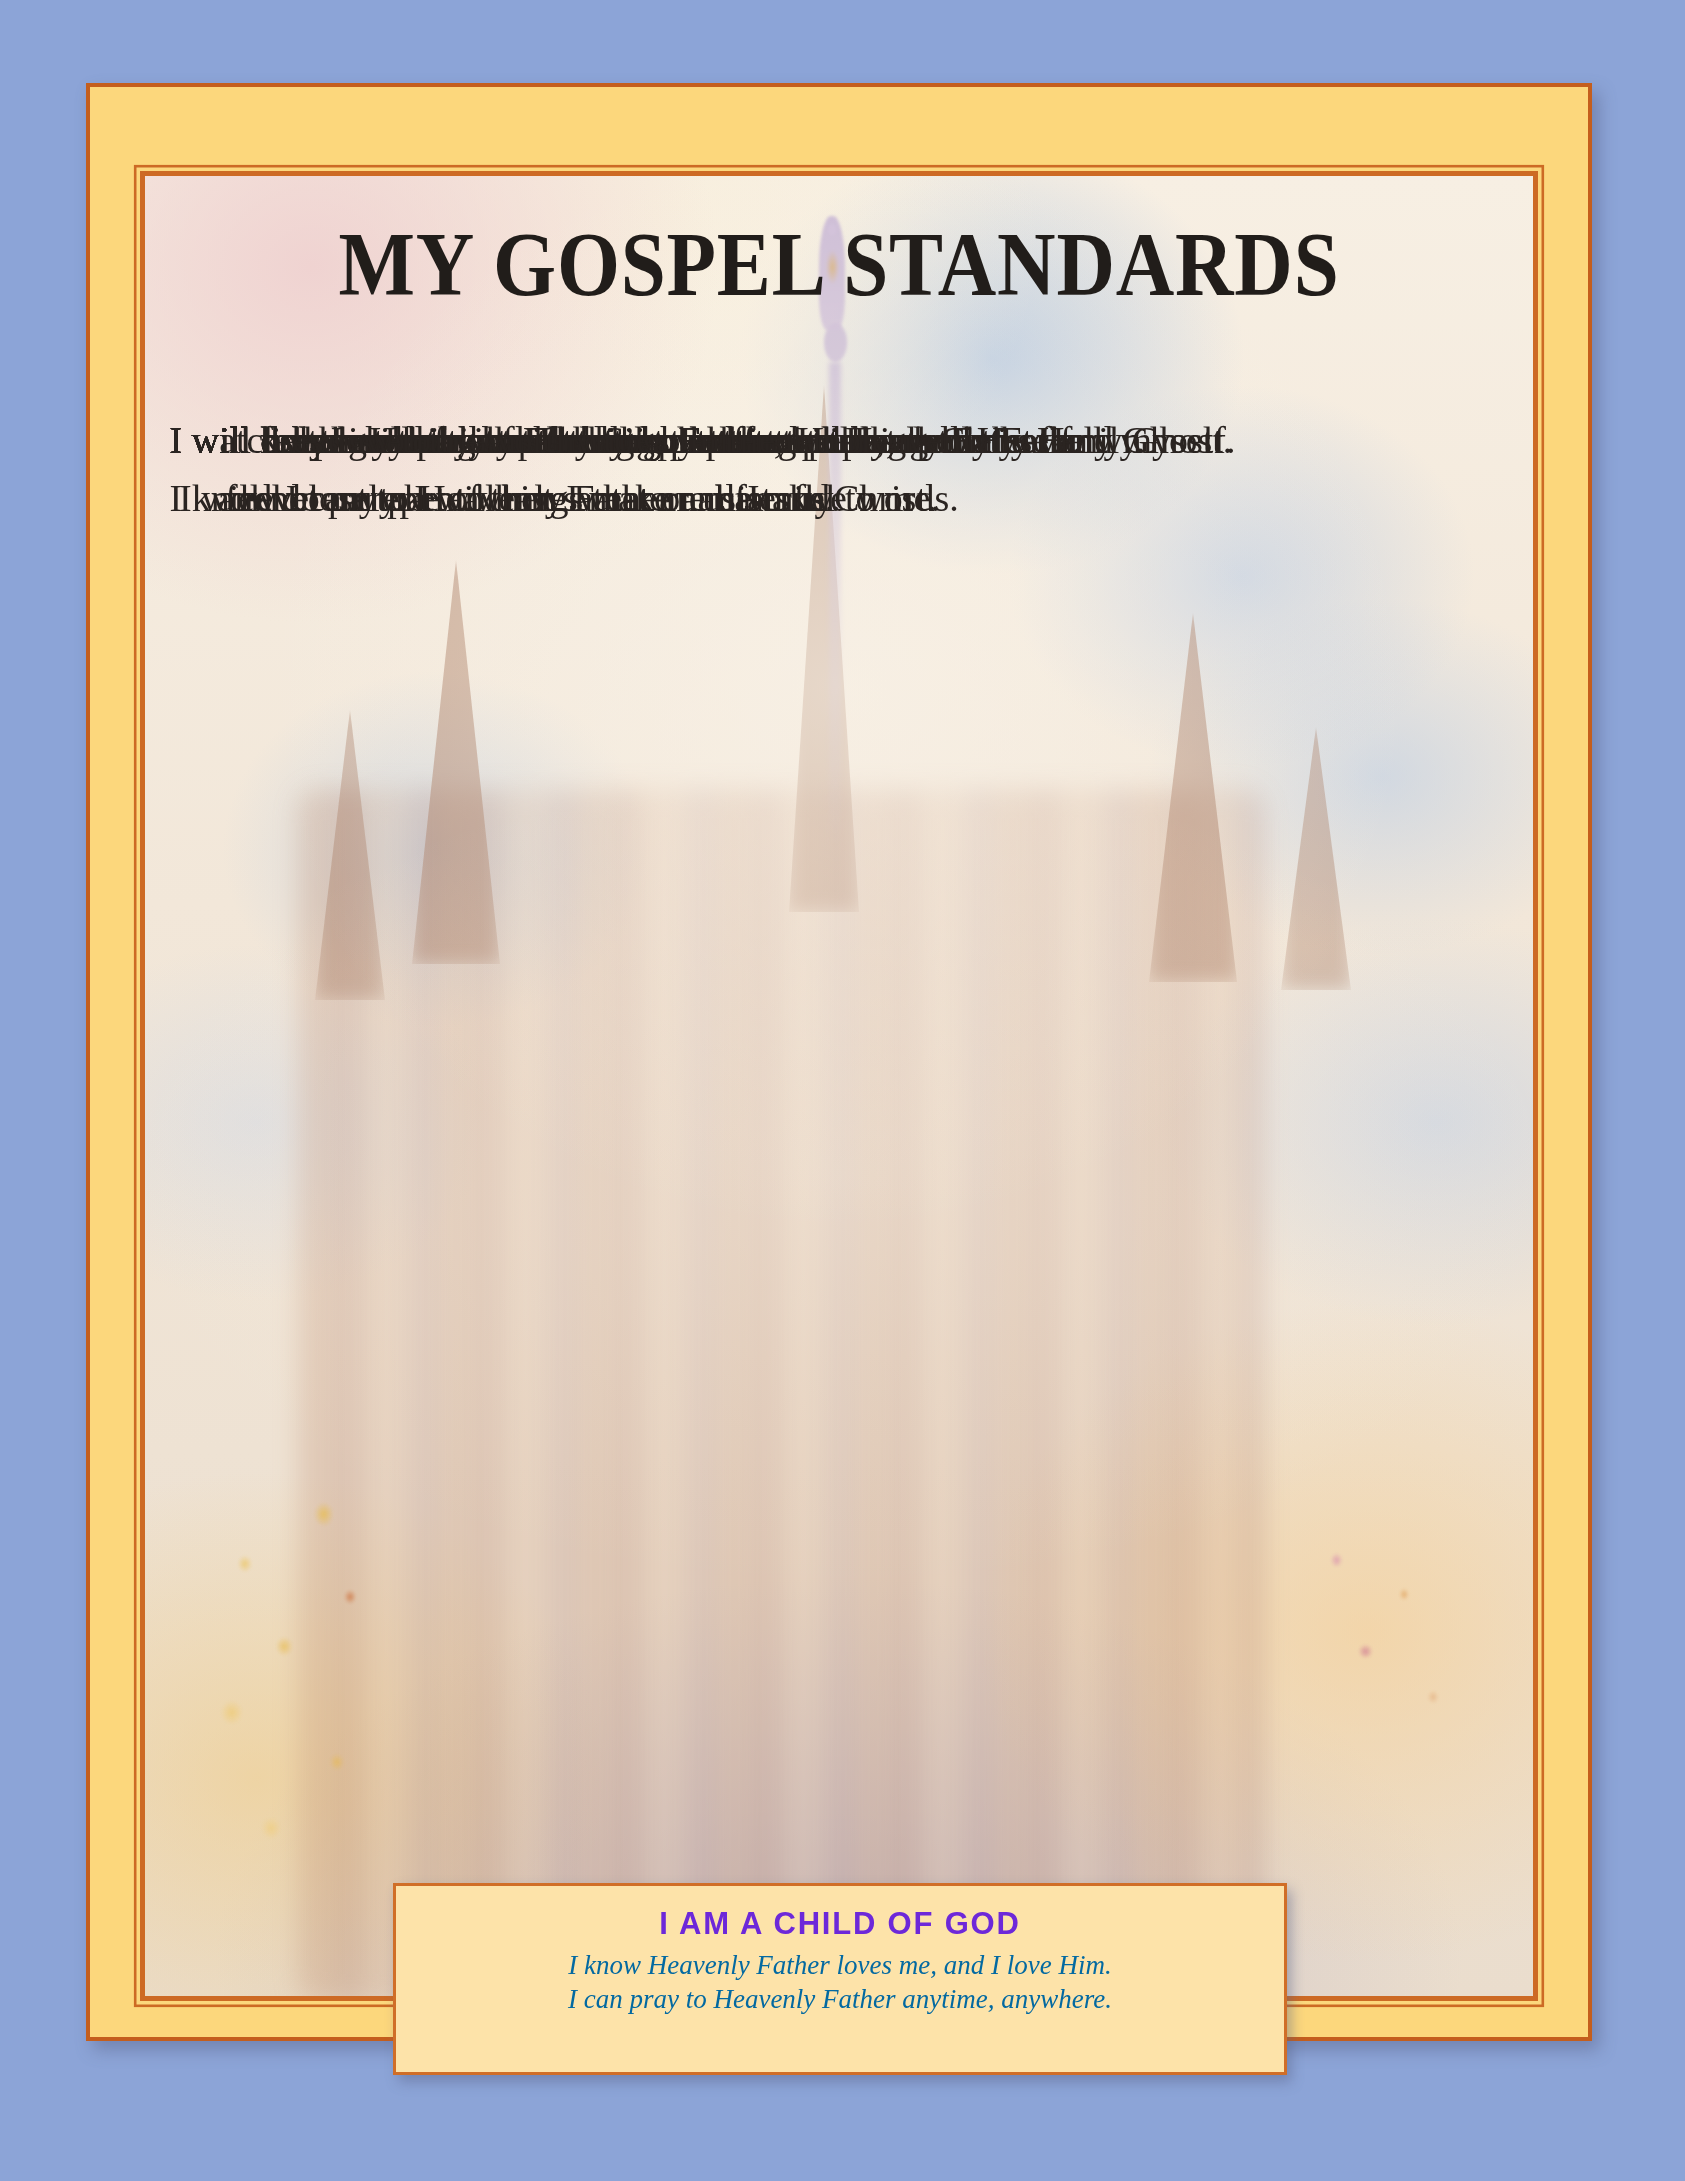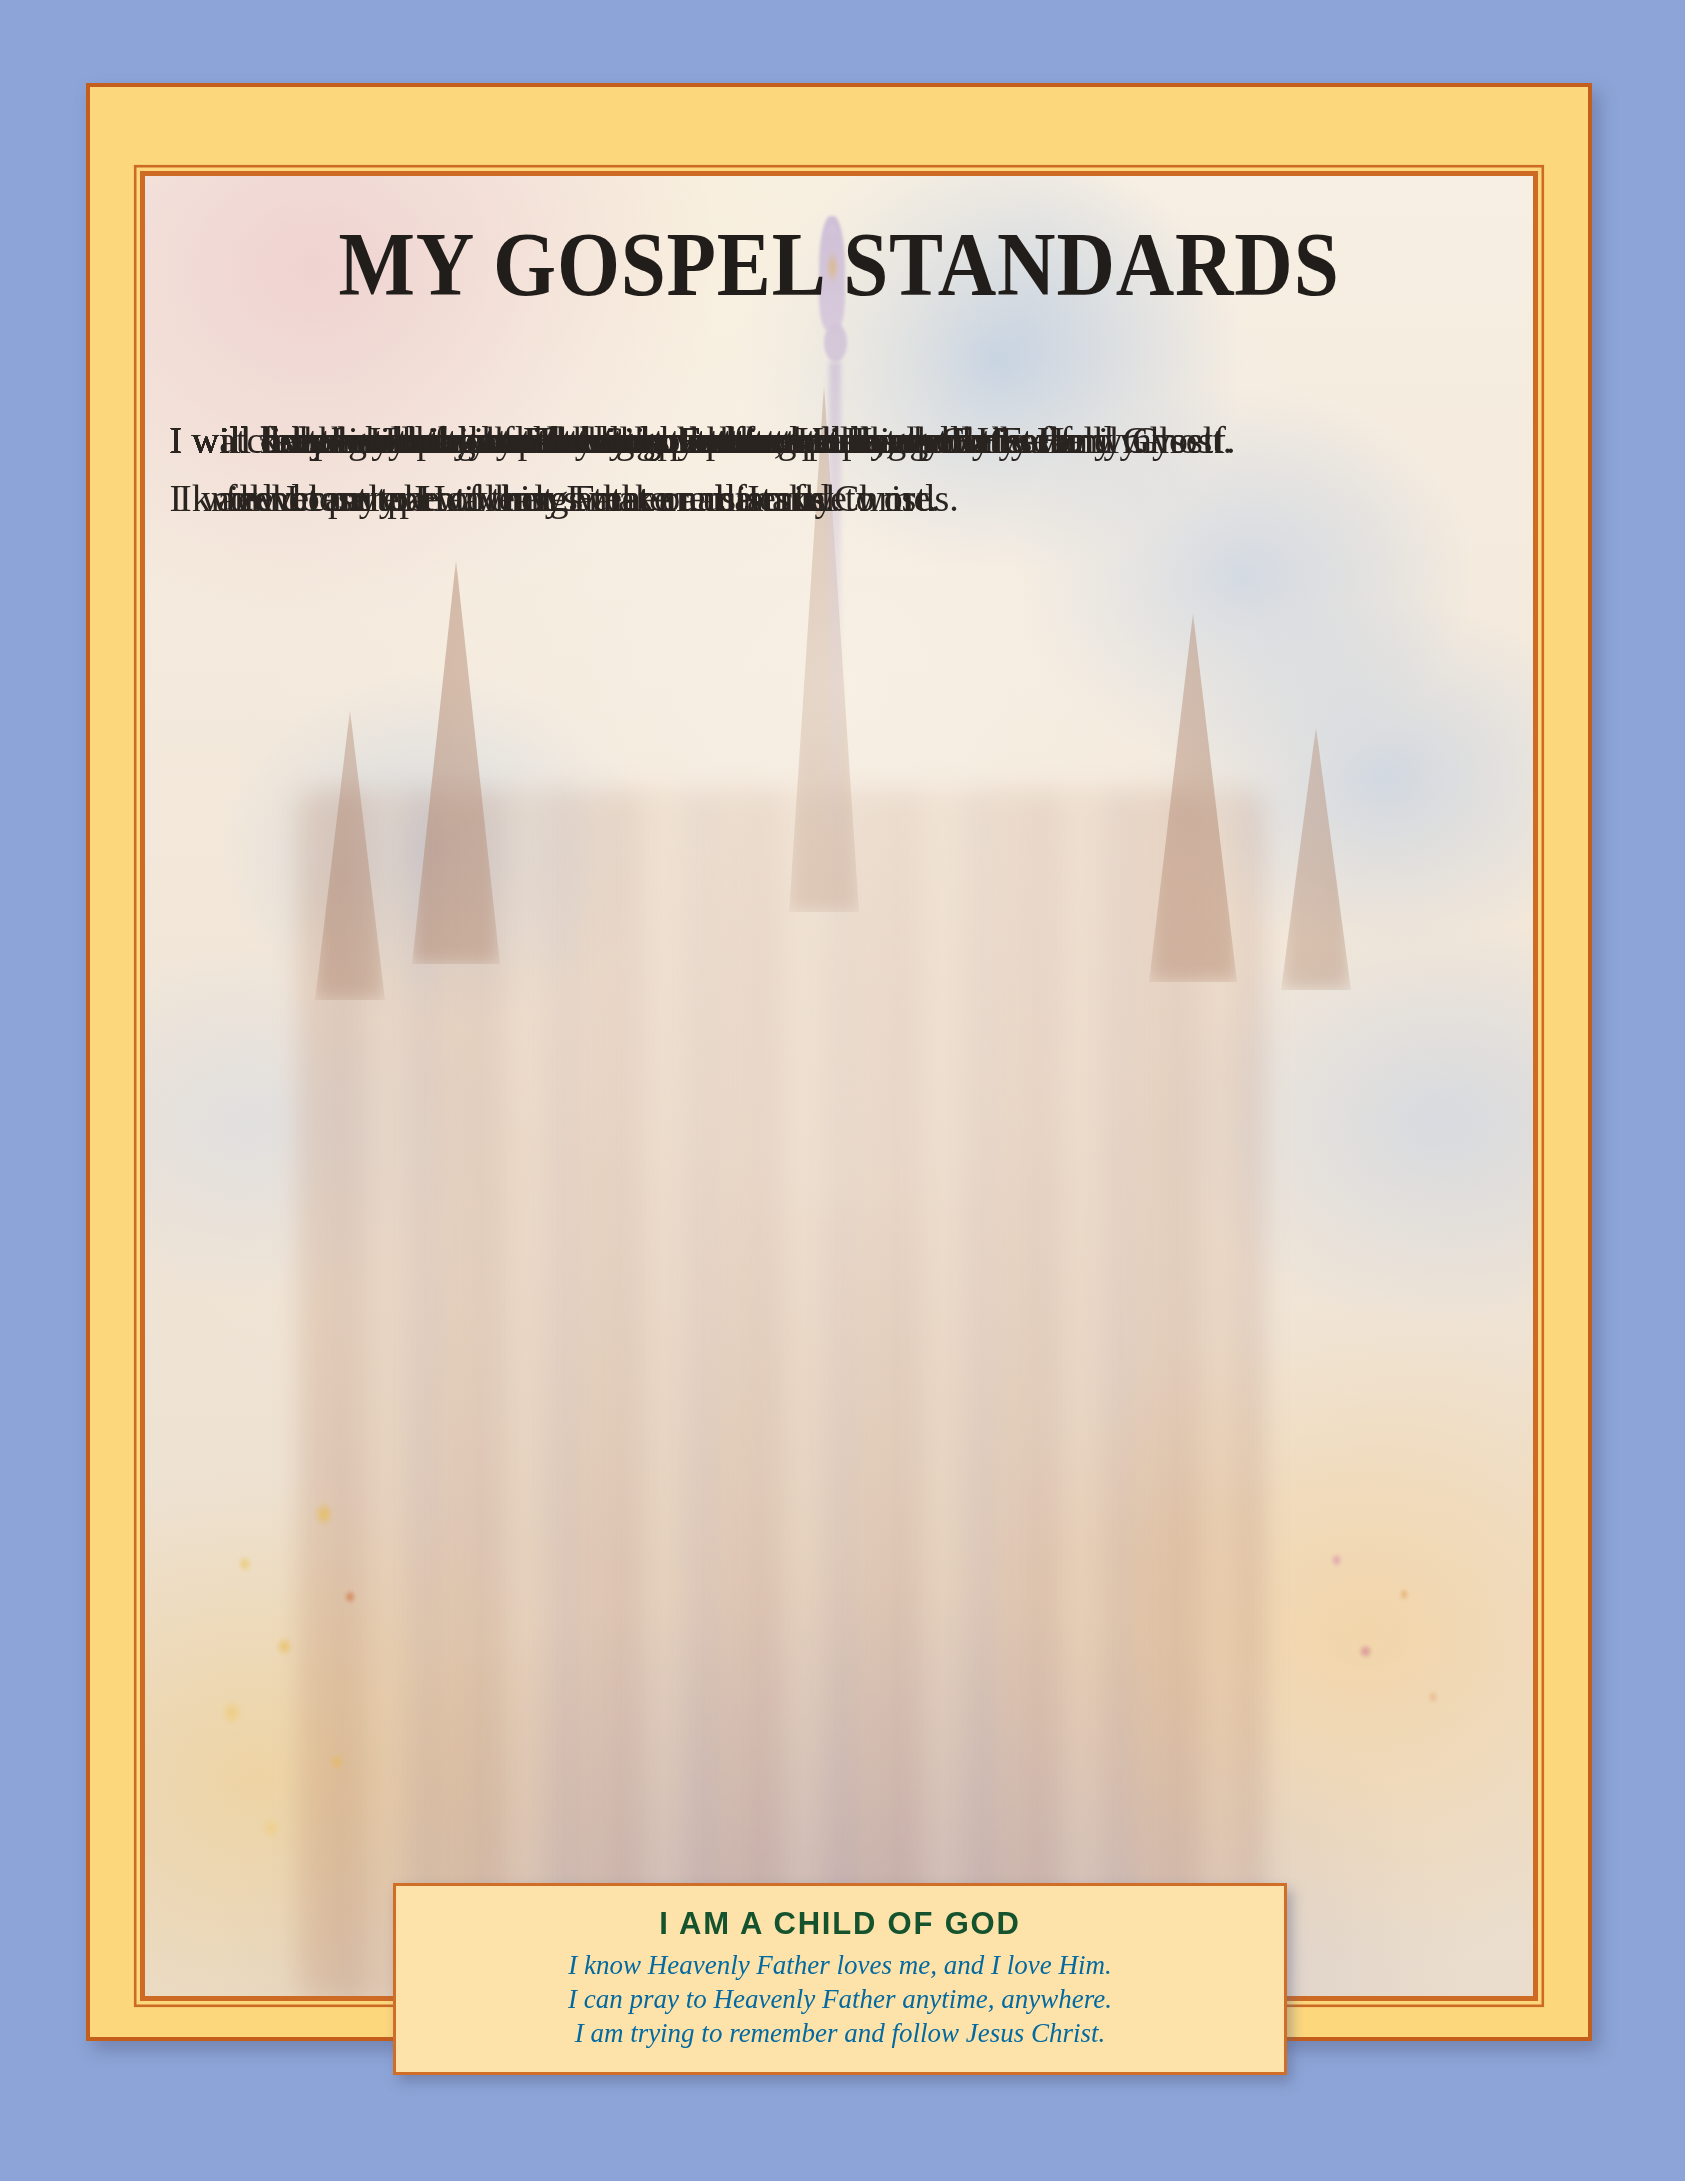--- a/index.html
+++ b/index.html
@@ -102,21 +102,21 @@
   .standards p{margin:0 0 30px 0;}
   
   .footer-box{
     position:absolute;left:393px;top:1883px;width:888px;height:186px;
     background:var(--box-fill,#FDE3A9);border:3.5px solid var(--box-line,#D06E27);
     box-shadow:5.3px 7px 12.3px rgba(86,96,134,.45);
     text-align:center;z-index:10;box-sizing:content-box;
   }
   .box-heading{
     margin:0;padding-top:17.6px;font-family:"Liberation Sans",sans-serif;
-    font-weight:700;font-size:31px;line-height:39px;letter-spacing:1.8px;color:#14532d;
+    font-weight:700;font-size:31px;line-height:39px;letter-spacing:1.8px;color:#6d28d9;
   }
   .box-lines{margin-top:5.3px;}
   .box-lines p{margin:0;font-family:"Liberation Serif",serif;font-style:italic;
     font-size:27px;line-height:34px;color:#0369a1;}
 </style>
 </head>
 <body>
 
 <div class="frame">
   <div class="art">
@@ -151,16 +151,15 @@
         <p>I will live now to be worthy to go to the temple<br>and do my part to have an eternal family.</p>
       </div>
   </div>
 </div>
 
 <div class="footer-box">
   <p class="box-heading">I AM A CHILD OF GOD</p>
   <div class="box-lines">
       <p>I know Heavenly Father loves me, and I love Him.</p>
       <p>I can pray to Heavenly Father anytime, anywhere.</p>
-      <p>I am trying to remember and follow Jesus Christ.</p>
     </div>
 </div>
 
 
 </body></html>

